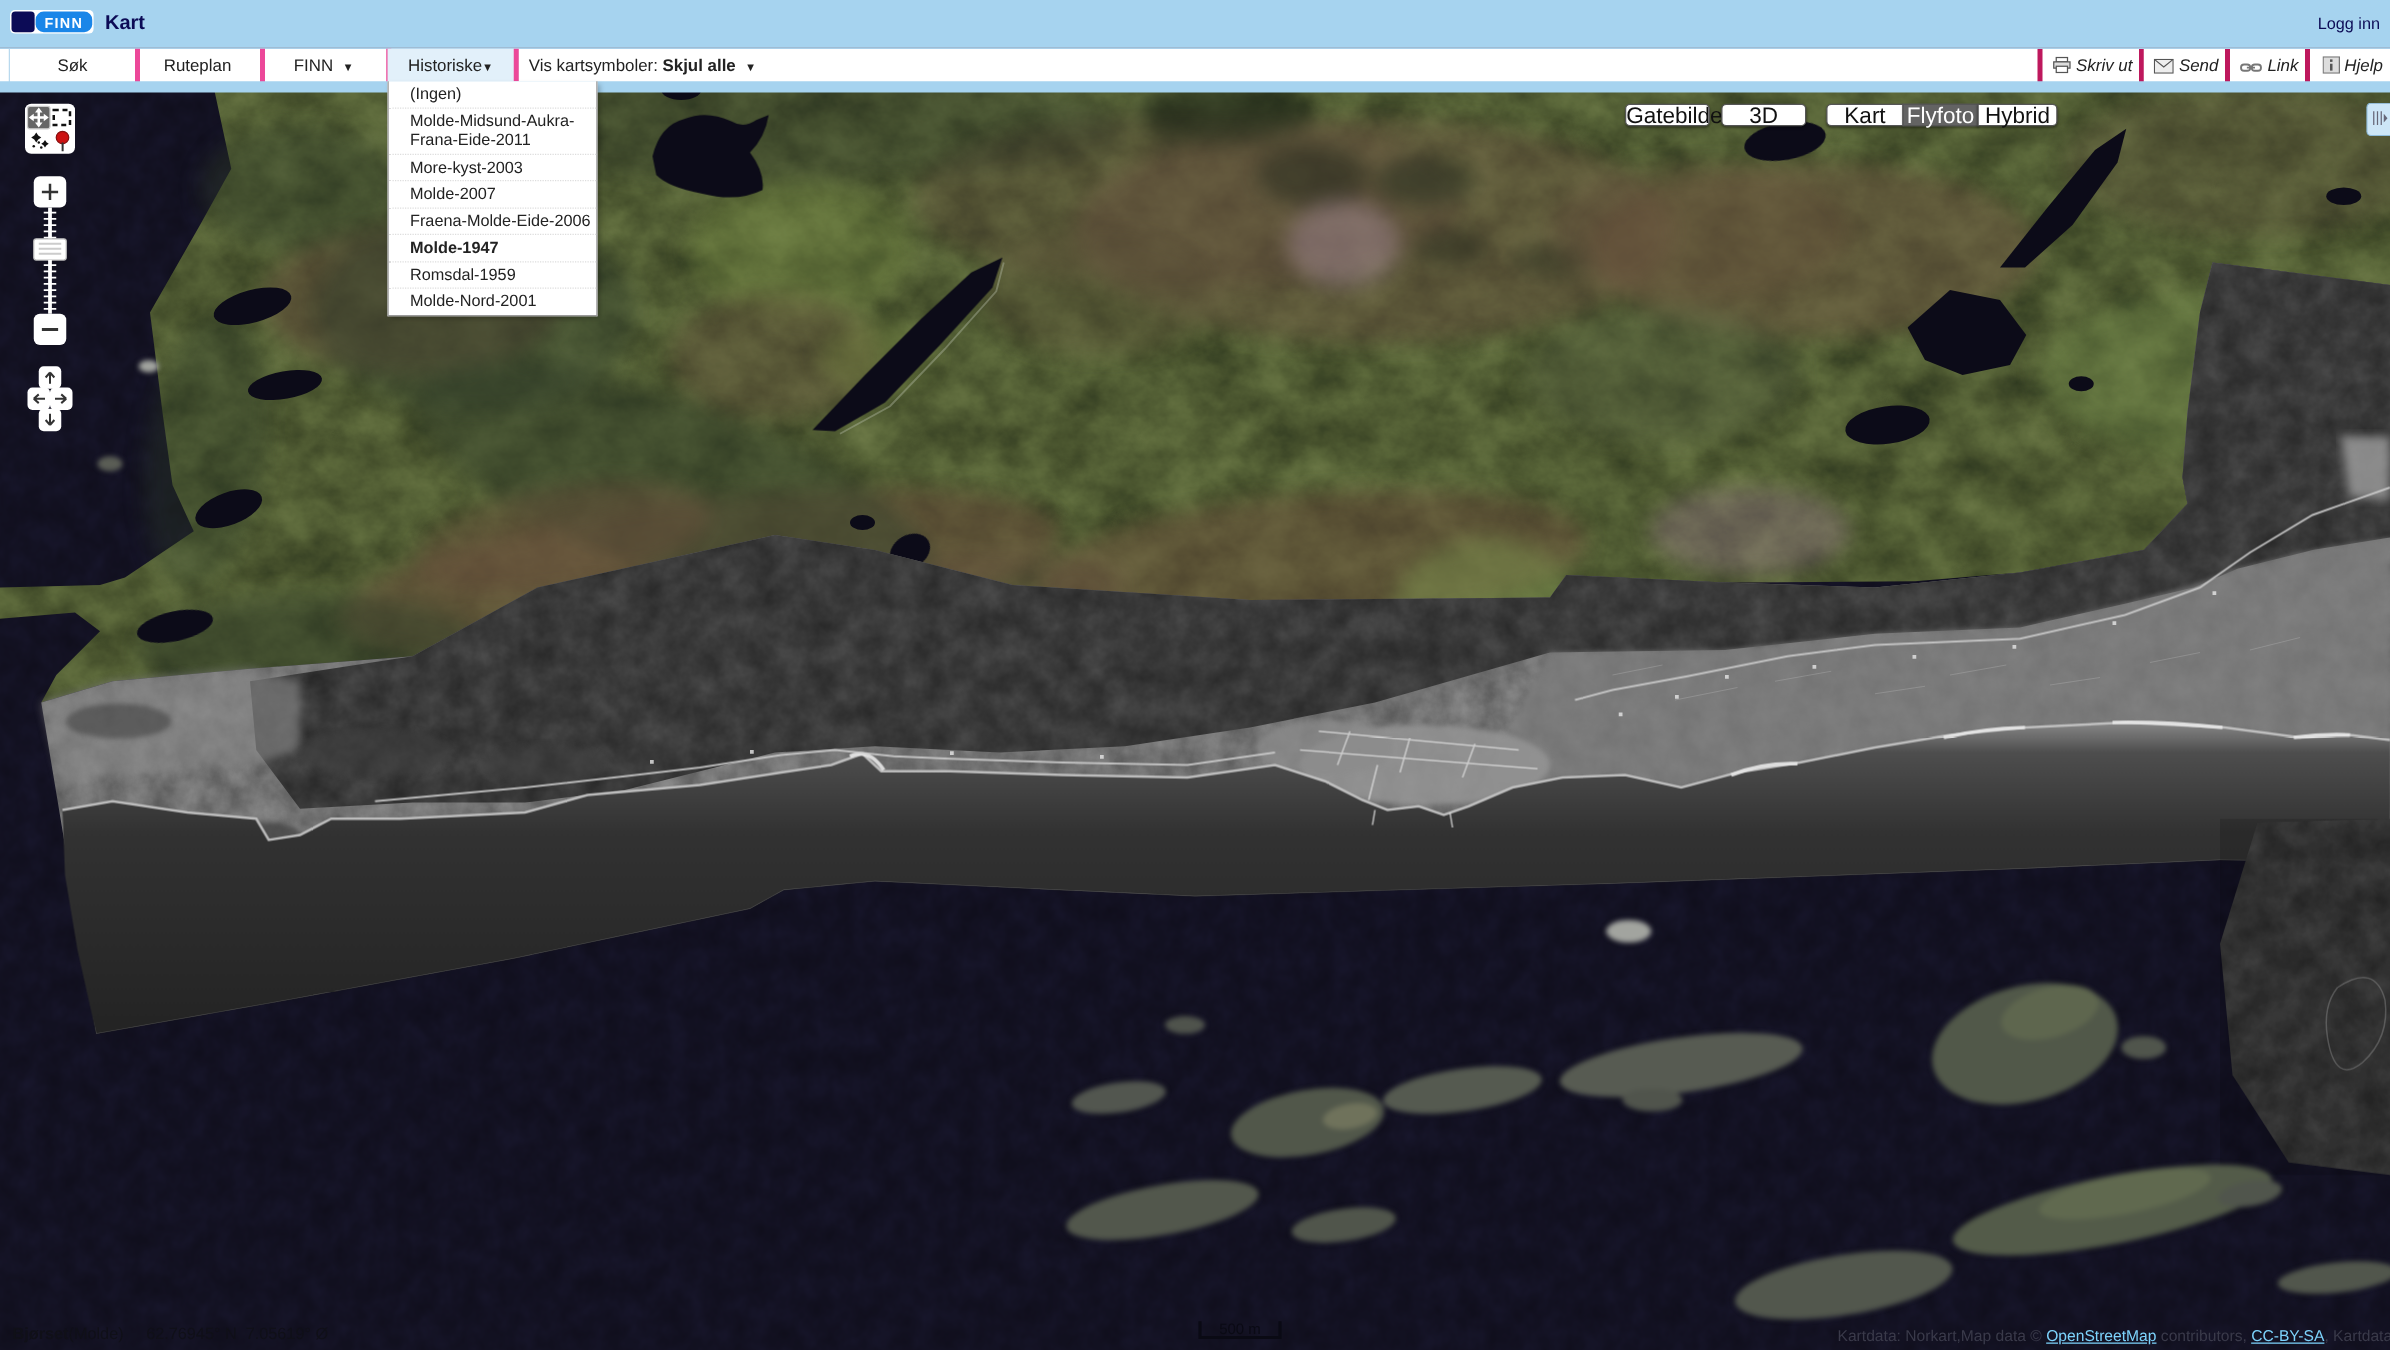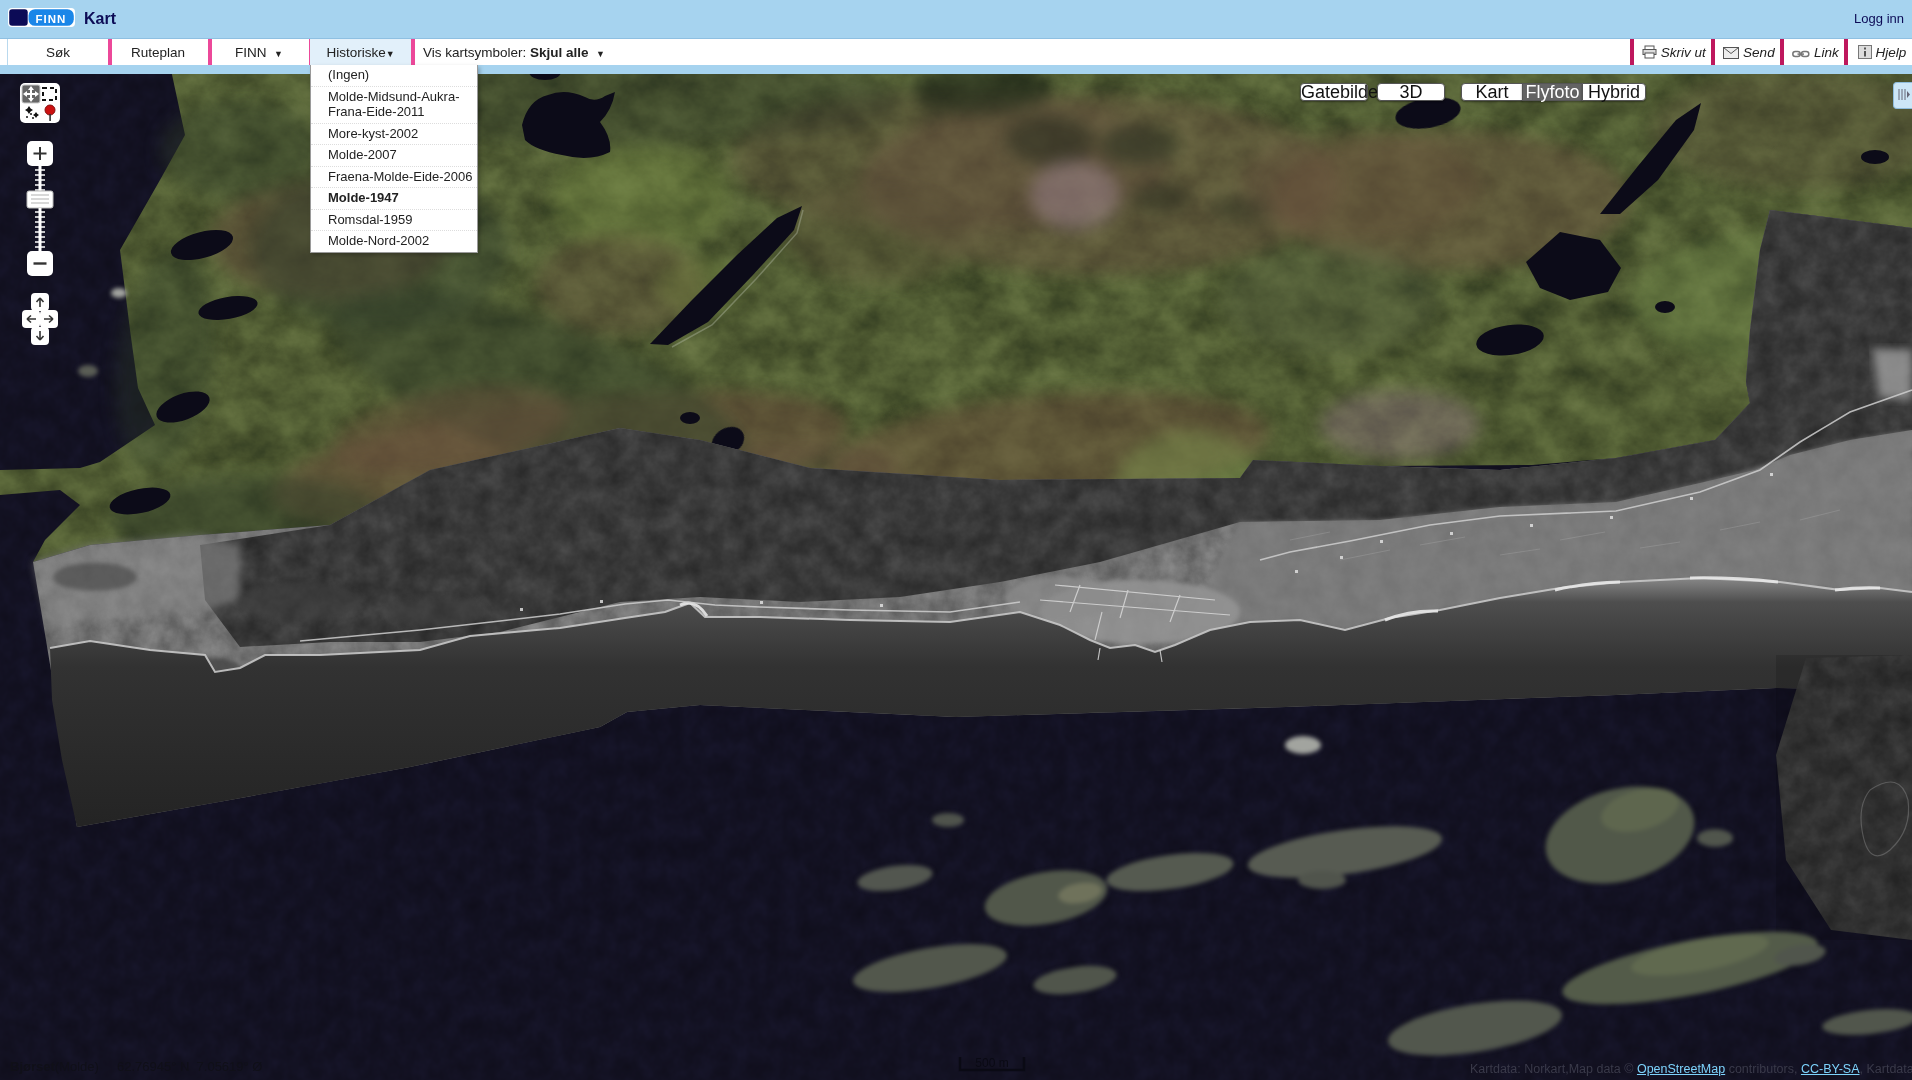--- a/index.html
+++ b/index.html
@@ -277,26 +277,26 @@
           <rect x="0.5" y="0.5" width="13" height="13" fill="#ddd" stroke="#777"></rect>
           <rect x="6" y="2.5" width="2" height="2" fill="#555"></rect>
           <rect x="6" y="6" width="2" height="5.5" fill="#555"></rect>
         </svg> Hjelp</div>
   </div>
 </div>
 
 <div id="dropdown">
   <div class="it">(Ingen)</div>
   <div class="it">Molde-Midsund-Aukra-<br>Frana-Eide-2011</div>
-  <div class="it">More-kyst-2002</div>
+  <div class="it">More-kyst-2003</div>
   <div class="it">Molde-2007</div>
   <div class="it">Fraena-Molde-Eide-2006</div>
   <div class="it" style="font-weight:bold;">Molde-1947</div>
   <div class="it">Romsdal-1959</div>
-  <div class="it">Molde-Nord-2002</div>
+  <div class="it">Molde-Nord-2001</div>
 </div>
 
 <div class="mapbtn" style="left:1300px;top:83px;width:66px;">Gatebilder</div>
 <div class="mapbtn" style="left:1377px;top:83px;width:66px;">3D</div>
 <div class="mapbtn" style="left:1461px;top:83px;width:60px;border-radius:4px 0 0 4px;">Kart</div>
 <div class="mapbtn" style="left:1522px;top:83px;width:59px;border-radius:0;background:#636363;color:#fff;">Flyfoto</div>
 <div class="mapbtn" style="left:1582px;top:83px;width:62px;border-radius:0 4px 4px 0;">Hybrid</div>
 
 <div style="position:absolute;left:1893px;top:82px;width:19px;height:25px;background:#cde6f7;border:1px solid #8fbcdc;border-right:none;border-radius:4px 0 0 4px;"><svg width="17" height="23" viewBox="0 0 17 23">
       <g stroke="#667" stroke-width="1">

